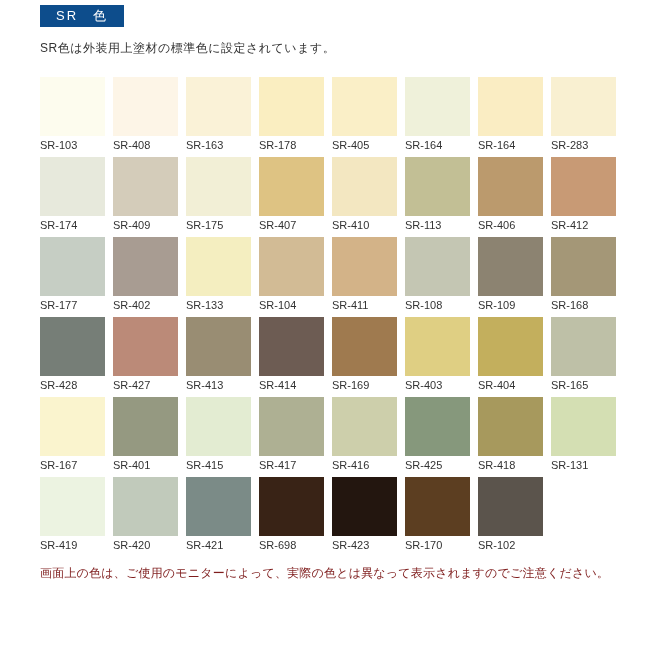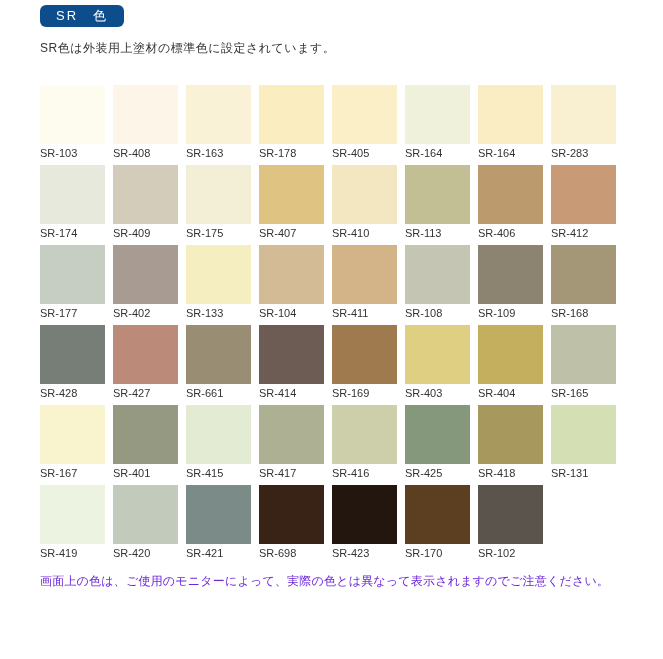--- a/index.html
+++ b/index.html
@@ -27,21 +27,21 @@
     text-align: center;
     letter-spacing: 2px;
   }
   .description {
     margin-top: 13px;
     font-size: 12px;
     color: #333333;
     letter-spacing: 0.5px;
   }
   .swatch-grid {
-    margin-top: 28px;
+    margin-top: 20px;
     display: grid;
     grid-template-columns: repeat(8, 65px);
     column-gap: 8px;
     row-gap: 5px;
     width: 584px;
   }
   .cell {
     width: 65px;
   }
   .swatch {
@@ -51,29 +51,29 @@
   .slabel {
     margin-top: 3px;
     font-size: 11px;
     line-height: 13px;
     color: #333333;
     white-space: nowrap;
   }
   .footer-note {
     margin-top: 13px;
     font-size: 12px;
-    color: #6d28d9;
+    color: #7f1d1d;
     letter-spacing: 0.2px;
   }
 </style>
 </head>
 <body>
 
 <div class="page">
-  <div class="title-box" style="background: rgb(13, 77, 140); color: rgb(255, 255, 255); border-radius: 6px;">SR　色</div>
+  <div class="title-box" style="background: rgb(13, 77, 140); color: rgb(255, 255, 255);">SR　色</div>
 
   <div class="description">SR色は外装用上塗材の標準色に設定されています。</div>
 
   <div class="swatch-grid">
       <div class="cell">
         <div class="swatch" style="background: rgb(253, 252, 238);"></div>
         <div class="slabel">SR-103</div>
       </div>
       <div class="cell">
         <div class="swatch" style="background: rgb(253, 245, 231);"></div>
@@ -170,21 +170,21 @@
       <div class="cell">
         <div class="swatch" style="background: rgb(118, 126, 119);"></div>
         <div class="slabel">SR-428</div>
       </div>
       <div class="cell">
         <div class="swatch" style="background: rgb(187, 138, 120);"></div>
         <div class="slabel">SR-427</div>
       </div>
       <div class="cell">
         <div class="swatch" style="background: rgb(153, 141, 115);"></div>
-        <div class="slabel">SR-661</div>
+        <div class="slabel">SR-413</div>
       </div>
       <div class="cell">
         <div class="swatch" style="background: rgb(109, 92, 83);"></div>
         <div class="slabel">SR-414</div>
       </div>
       <div class="cell">
         <div class="swatch" style="background: rgb(159, 122, 79);"></div>
         <div class="slabel">SR-169</div>
       </div>
       <div class="cell">

